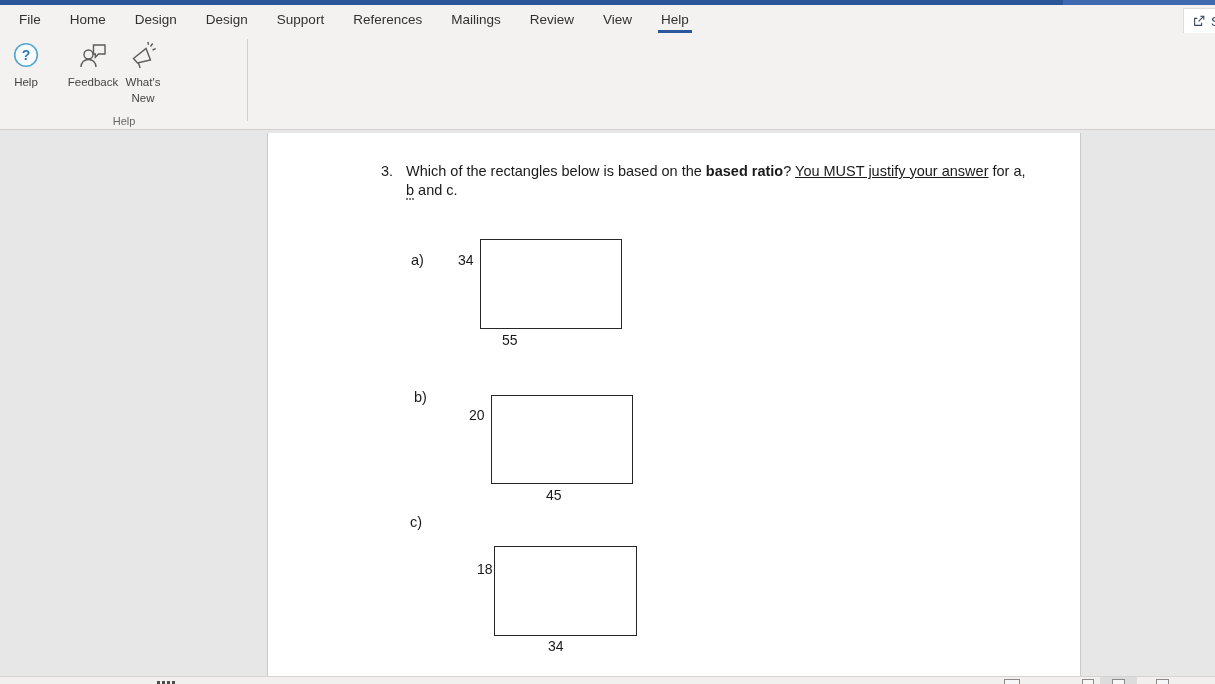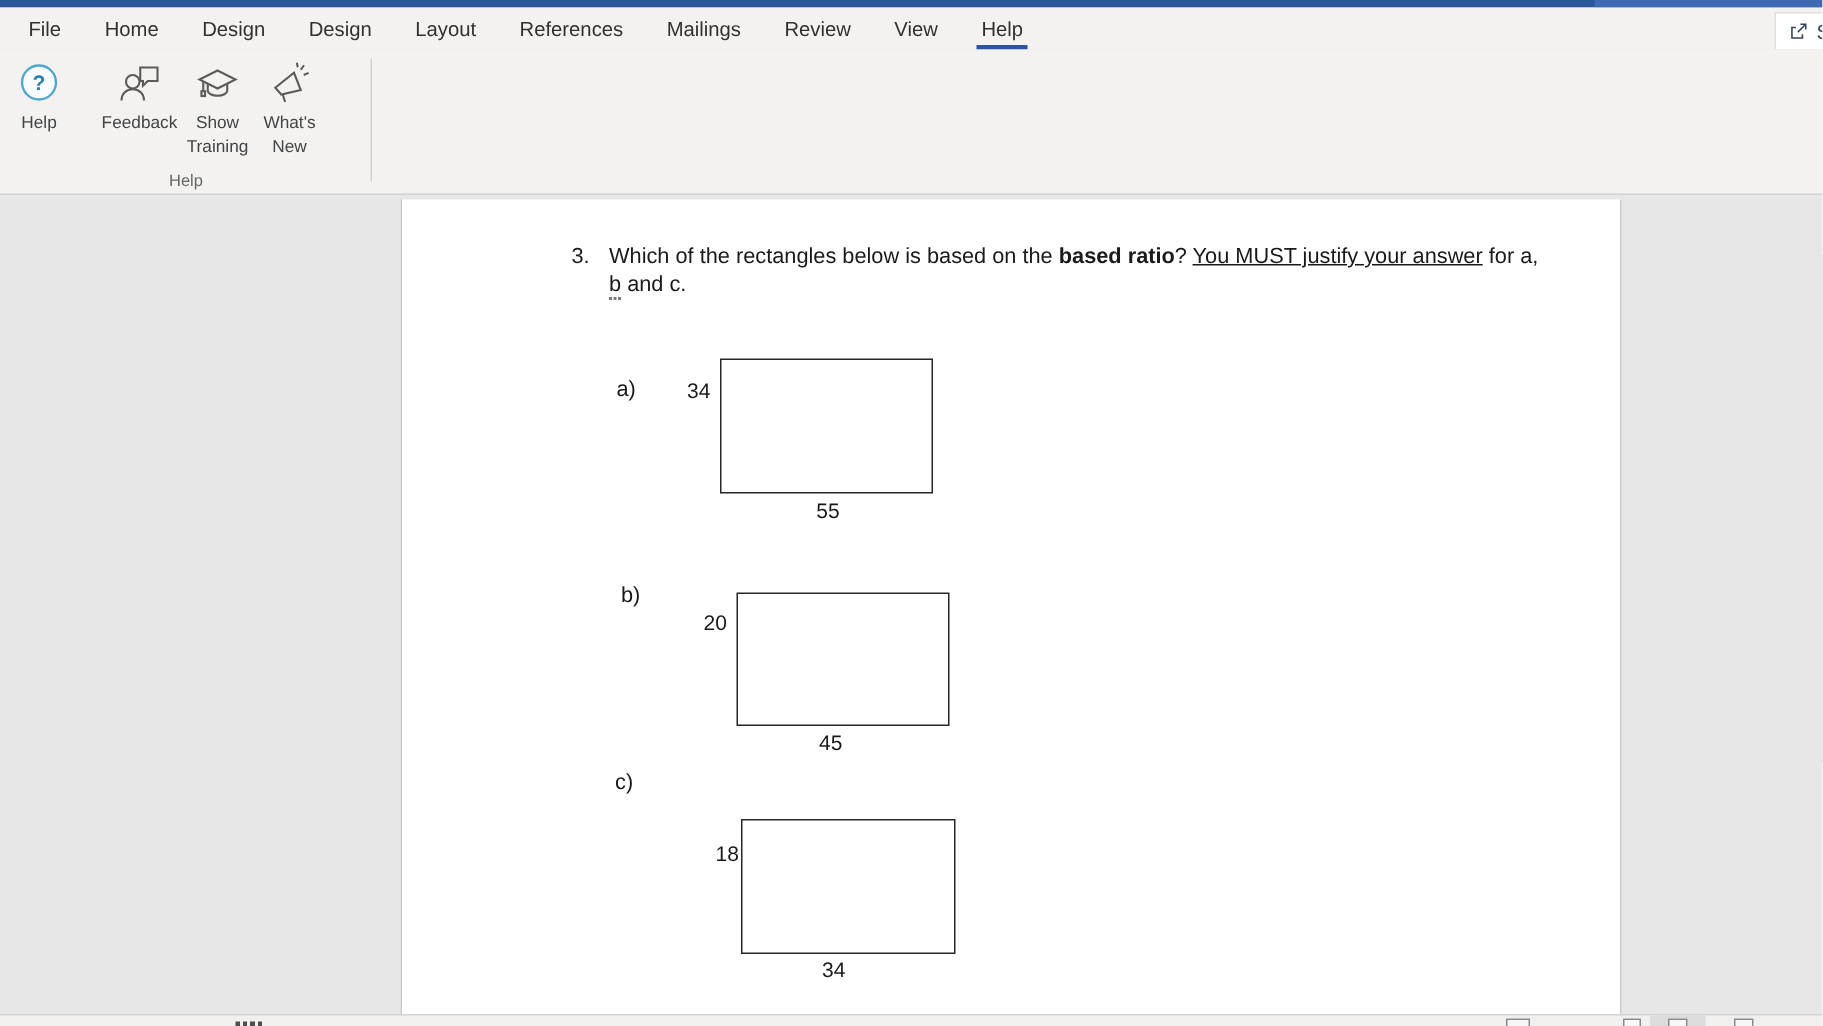--- a/index.html
+++ b/index.html
@@ -49,21 +49,21 @@
   .spellmark { border-bottom:2px dotted #7a7a7a; }
 
   .figure { position:absolute; top:0; left:0; width:100%; height:100%; pointer-events:none; }
   .figure > * { position:absolute; pointer-events:auto; }
   .fig-rect { border:1px solid #262626; background:#ffffff; }
   .num { font-size:14px; }
 
   .a-label  { left:143px; top:119px; }
   .a-side   { left:190px; top:119px; }
   .a-rect   { left:212px; top:106px; width:142px; height:90px; }
-  .a-bottom { left:264px; top:199px; width:40px; text-align:center; }
+  .a-bottom { left:234px; top:199px; width:40px; text-align:left; }
 
   .b-label  { left:146px; top:256px; }
   .b-side   { left:201px; top:274px; }
   .b-rect   { left:223px; top:262px; width:142px; height:89px; }
   .b-bottom { left:278px; top:354px; }
 
   .c-label  { left:142px; top:381px; }
   .c-side   { left:209px; top:428px; }
   .c-rect   { left:226px; top:413px; width:143px; height:90px; }
   .c-bottom { left:280px; top:505px; }
@@ -87,21 +87,21 @@
 
   <div class="titlebar">
     <div class="titlebar-highlight"></div>
   </div>
 
   <div class="menubar">
     <div class="tab">File</div>
     <div class="tab">Home</div>
     <div class="tab">Design</div>
     <div class="tab">Design</div>
-    <div class="tab">Layout</div>
+    <div class="tab">Support</div>
     <div class="tab">References</div>
     <div class="tab">Mailings</div>
     <div class="tab">Review</div>
     <div class="tab">View</div>
     <div class="tab active">Help</div>
   </div>
 
   <div class="share-btn">
     <span class="icon" style="width:14px;height:14px;display:block;">
       <svg viewBox="0 0 16 16" width="14" height="14" fill="none" stroke="#33445f" stroke-width="1.2">
@@ -131,31 +131,20 @@
         <span class="icon">
           <svg viewBox="0 0 30 30" width="30" height="30" fill="none" stroke="#5c5b59" stroke-width="1.4">
             <circle cx="10.5" cy="13.5" r="4.5"></circle>
             <path d="M3 26 c0-4.8 3.4-7.5 7.5-7.5 s7.5 2.7 7.5 7.5"></path>
             <path d="M15.5 4 h11.5 v9 h-6.5 l-3.2 3.2 v-3.2 h-1.8 z"></path>
           </svg>
         </span>
         <span class="rbtn-label">Feedback</span>
       </div>
 
-      <div class="rbtn w-training">
-        <span class="icon">
-          <svg viewBox="0 0 30 30" width="30" height="30" fill="none" stroke="#5c5b59" stroke-width="1.4">
-            <path d="M15 6 L27 12 L15 18 L3 12 Z"></path>
-            <path d="M8.5 14.8 v4.6 c0 1.9 2.9 3.4 6.5 3.4 s6.5-1.5 6.5-3.4 v-4.6"></path>
-            <path d="M5.5 13.2 v6.3"></path>
-            <rect x="4.3" y="19.8" width="2.4" height="3.2"></rect>
-          </svg>
-        </span>
-        <span class="rbtn-label">Show Training</span>
-      </div>
 
       <div class="rbtn w-new">
         <span class="icon">
           <svg viewBox="0 0 30 30" width="30" height="30" fill="none" stroke="#5c5b59" stroke-width="1.4">
             <path d="M5.5 17.5 L18 7.5 L22.5 19 L9.5 22 Z"></path>
             <path d="M10.5 22 l1.6 5"></path>
             <path d="M22.5 5.5 l2.2-3 M24.5 9 l3.2-1.4 M20.5 3.8 l-.6-3"></path>
           </svg>
         </span>
         <span class="rbtn-label">What's New</span>

